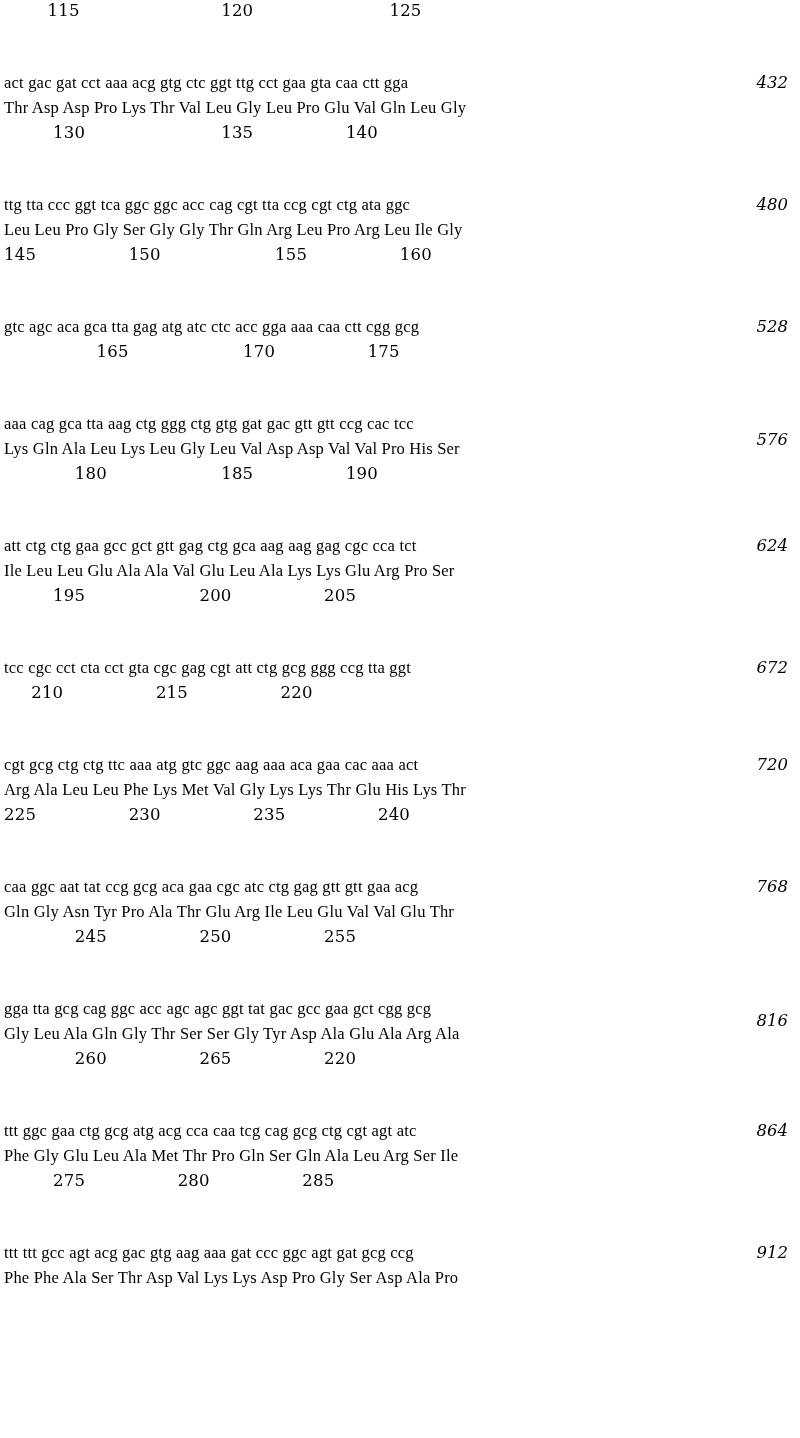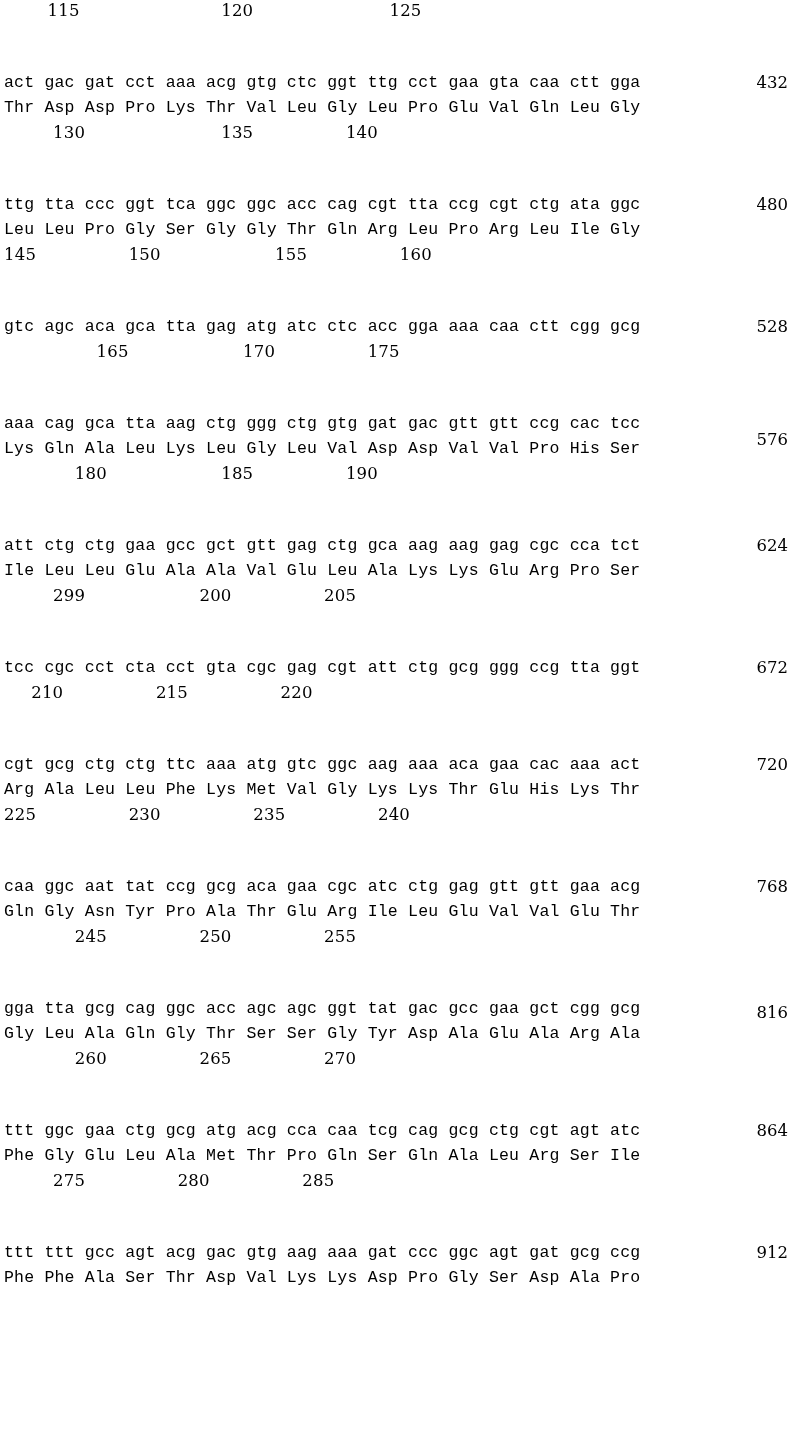--- a/index.html
+++ b/index.html
@@ -25,21 +25,21 @@
   .seqblock {
     position: relative;
     width: 800px;
     box-sizing: border-box;
     padding: 0 18px 0 0;
     margin: 0;
   }
   .rowline {
     position: relative;
     white-space: pre;
-    font-family: Liberation Mono, monospace;
+    font-family: Liberation Serif, serif;
     font-size: 16.5px;
     line-height: 25px;
     letter-spacing: 0.2px;
     padding-left: 4px;
     height: 25px;
   }
   .coordline {
     position: relative;
     white-space: pre;
     font-family: "DejaVu Serif", serif;
@@ -50,20 +50,21 @@
     height: 25px;
   }
   .endnum {
     position: absolute;
     right: 12px;
     top: 0;
     font-family: "DejaVu Serif", serif;
     font-size: 16.5px;
     line-height: 25px;
     white-space: pre;
+    font-style: italic;
   }
   .spacer {
     height: 47px;
   }
   .first-coord {
     margin-top: -2px;
   }
 </style>
 </head>
 <body>
@@ -108,21 +109,21 @@
     <div class="rowline">Lys Gln Ala Leu Lys Leu Gly Leu Val Asp Asp Val Val Pro His Ser</div>
     <div class="coordline">             180                     185                 190</div>
   </div>
 
   <div class="spacer"></div>
 
   <div class="seqblock">
     <div class="rowline">att ctg ctg gaa gcc gct gtt gag ctg gca aag aag gag cgc cca tct</div>
     <span class="endnum" style="top:0">624</span>
     <div class="rowline">Ile Leu Leu Glu Ala Ala Val Glu Leu Ala Lys Lys Glu Arg Pro Ser</div>
-    <div class="coordline">         299                     200                 205</div>
+    <div class="coordline">         195                     200                 205</div>
   </div>
 
   <div class="spacer"></div>
 
   <div class="seqblock">
     <div class="rowline">tcc cgc cct cta cct gta cgc gag cgt att ctg gcg ggg ccg tta ggt</div>
     <span class="endnum" style="top:0">672</span>
     <div class="coordline">     210                 215                 220</div>
   </div>
 
@@ -141,23 +142,23 @@
     <div class="rowline">caa ggc aat tat ccg gcg aca gaa cgc atc ctg gag gtt gtt gaa acg</div>
     <span class="endnum" style="top:0">768</span>
     <div class="rowline">Gln Gly Asn Tyr Pro Ala Thr Glu Arg Ile Leu Glu Val Val Glu Thr</div>
     <div class="coordline">             245                 250                 255</div>
   </div>
 
   <div class="spacer"></div>
 
   <div class="seqblock">
     <div class="rowline">gga tta gcg cag ggc acc agc agc ggt tat gac gcc gaa gct cgg gcg</div>
-    <span class="endnum" style="top:4px">816</span>
+    <span class="endnum" style="top:12px">816</span>
     <div class="rowline">Gly Leu Ala Gln Gly Thr Ser Ser Gly Tyr Asp Ala Glu Ala Arg Ala</div>
-    <div class="coordline">             260                 265                 270</div>
+    <div class="coordline">             260                 265                 220</div>
   </div>
 
   <div class="spacer"></div>
 
   <div class="seqblock">
     <div class="rowline">ttt ggc gaa ctg gcg atg acg cca caa tcg cag gcg ctg cgt agt atc</div>
     <span class="endnum" style="top:0">864</span>
     <div class="rowline">Phe Gly Glu Leu Ala Met Thr Pro Gln Ser Gln Ala Leu Arg Ser Ile</div>
     <div class="coordline">         275                 280                 285</div>
   </div>

